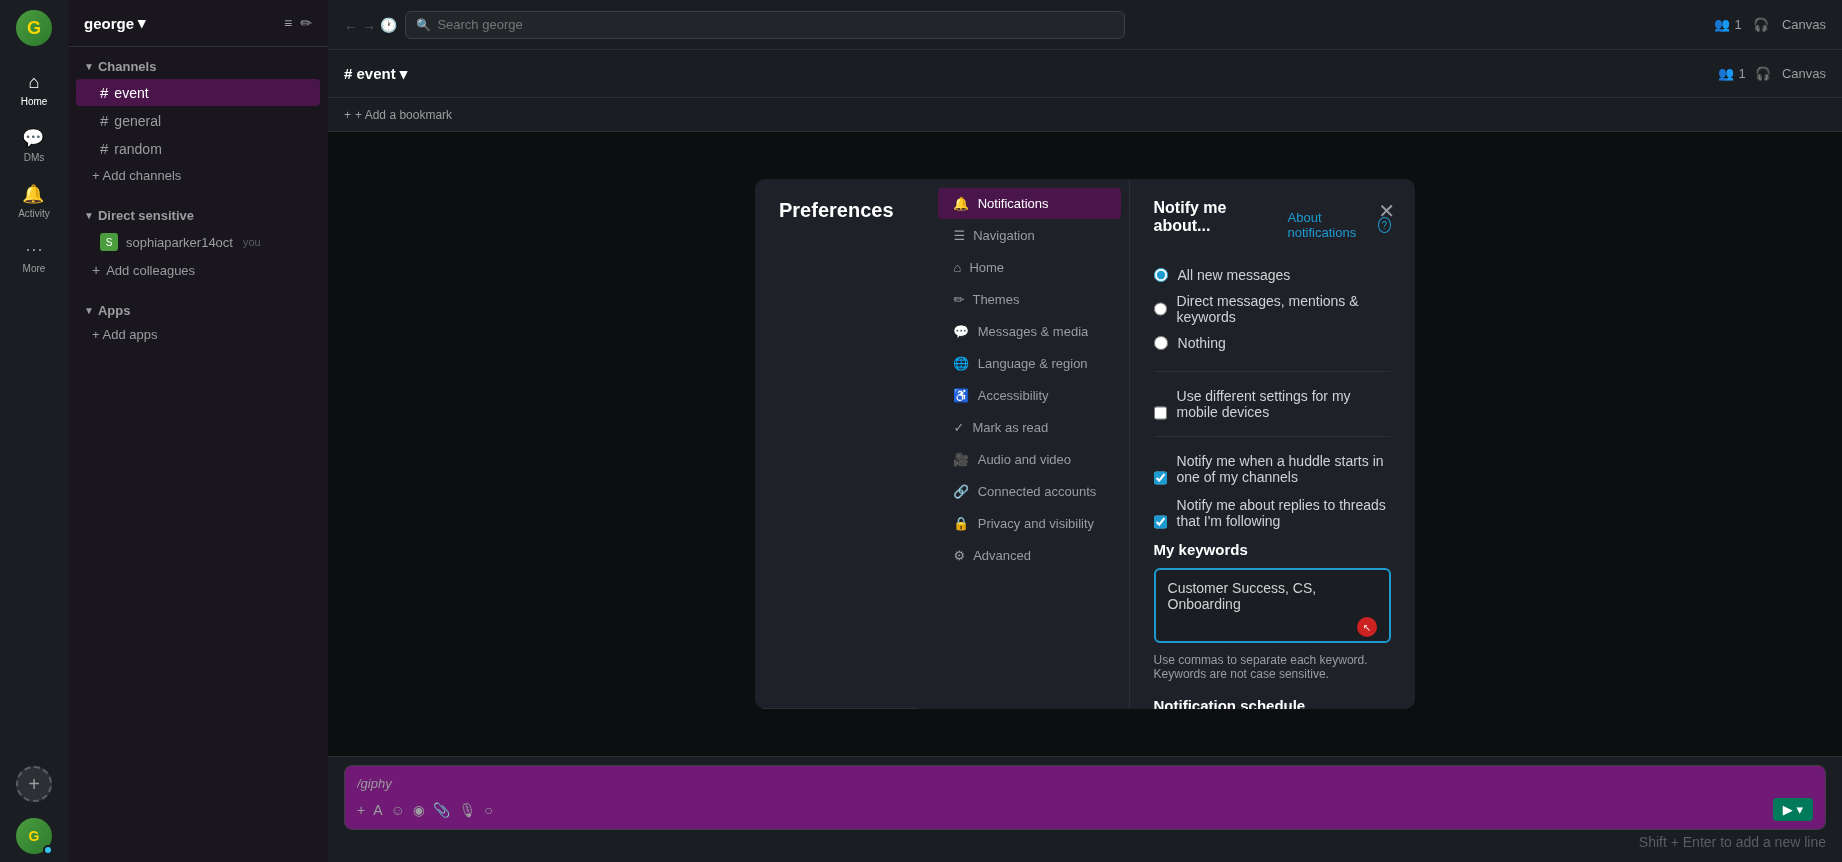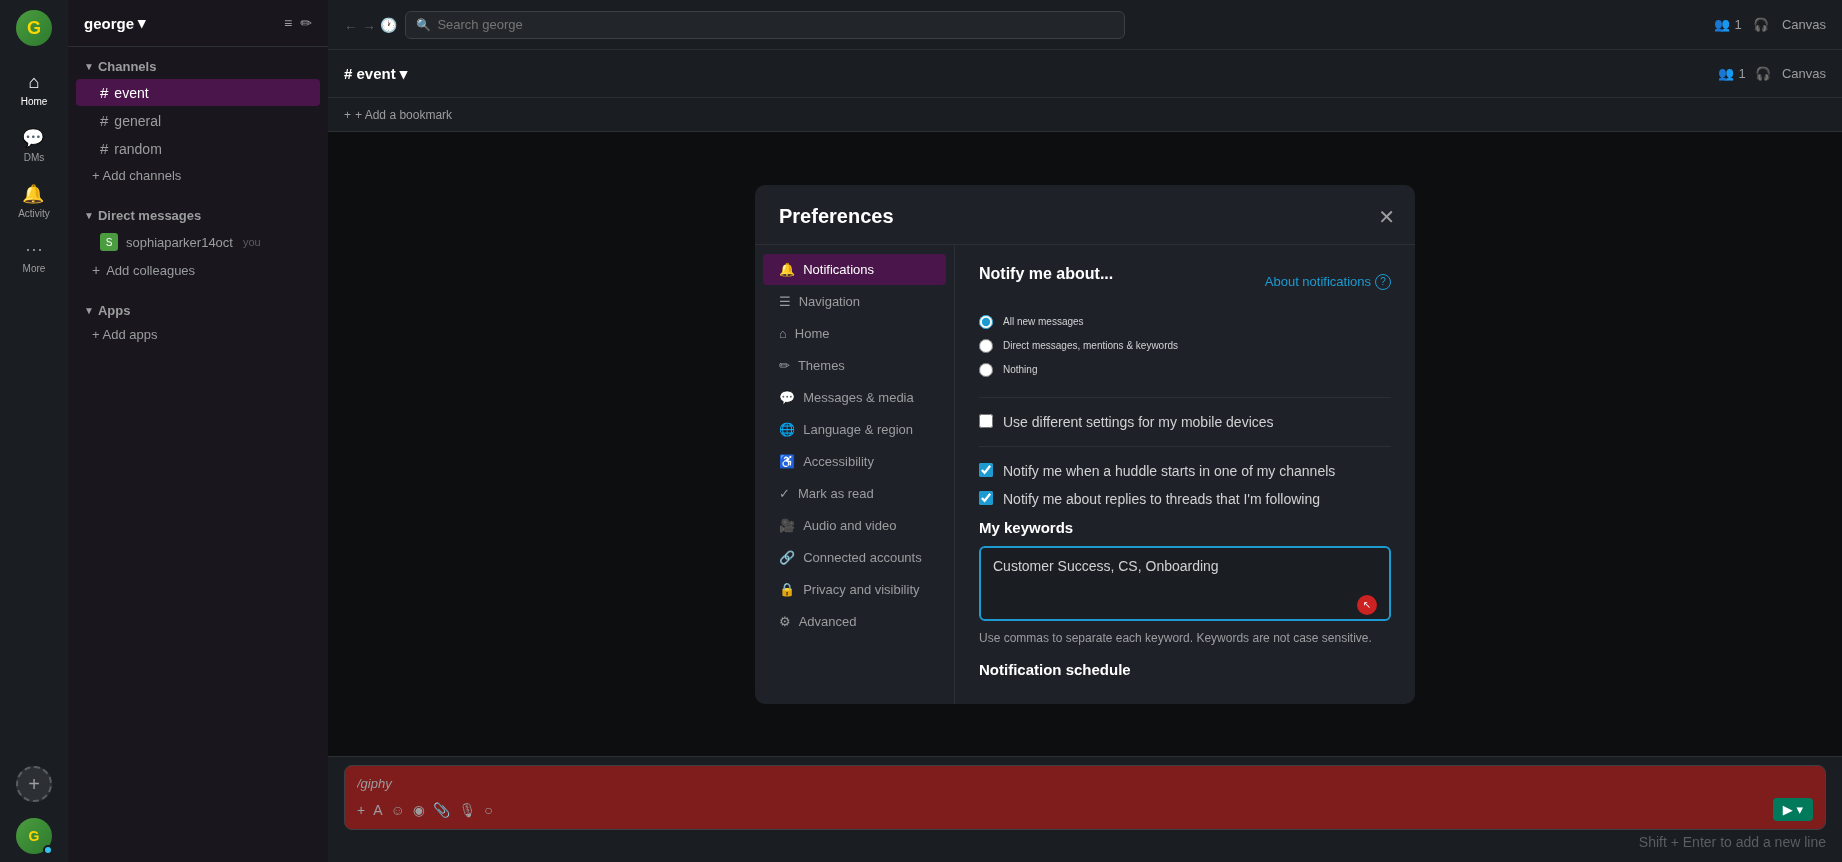--- a/index.html
+++ b/index.html
@@ -293,21 +293,21 @@
     }
 
     
     .bottom-bar {
       background: #1a1d21;
       border-top: 1px solid #2c2f33;
       padding: 8px 16px 12px;
       flex-shrink: 0;
     }
     .message-input-container {
-      background: #7f1d1d;
+      background: #701a75;
       border: 1px solid #3c3f43;
       border-radius: 8px;
       padding: 8px 12px;
     }
     .message-input {
       background: transparent;
       border: none;
       outline: none;
       color: #9b9d9f;
       font-size: 13px;
@@ -351,23 +351,24 @@
       justify-content: center;
       z-index: 100;
     }
 
     .modal {
       background: #1e2128;
       border-radius: 10px;
       width: 660px;
       max-height: 530px;
       display: flex;
-      flex-direction: column;
+      flex-direction: row;
       position: relative;
       overflow: hidden;
+      gap: 12px;
     }
 
     .modal-header {
       padding: 20px 24px 16px;
       border-bottom: 1px solid #2c2f33;
       flex-shrink: 0;
     }
     .modal-title {
       font-size: 20px;
       font-weight: 700;
@@ -455,29 +456,29 @@
       gap: 10px;
       cursor: pointer;
     }
     .radio-option input[type="radio"] {
       accent-color: #1d9bd1;
       width: 14px;
       height: 14px;
       cursor: pointer;
     }
     .radio-label {
-      font-size: 10px;
+      font-size: 14px;
       color: #d1d2d3;
     }
 
     .divider { border: none; border-top: 1px solid #2c2f33; margin: 16px 0; }
 
     .checkbox-row {
       display: flex;
-      align-items: flex-start;
+      align-items: flex-end;
       gap: 10px;
       margin-bottom: 12px;
     }
     .checkbox-row input[type="checkbox"] {
       accent-color: #1d9bd1;
       width: 14px;
       height: 14px;
       cursor: pointer;
     }
     .checkbox-label { font-size: 14px; color: #d1d2d3; }
@@ -605,21 +606,21 @@
       <span>random</span>
     </div>
     <div class="add-item">
       <span>+ Add channels</span>
     </div>
   </div>
 
   <div class="sidebar-section">
     <div class="section-header">
       <span class="section-toggle">▼</span>
-      <span>Direct messages</span>
+      <span>Direct sensitive</span>
     </div>
     <div class="dm-user">
       <div class="dm-avatar">S</div>
       <span>sophiaparker14oct</span>
       <span style="font-size:11px;color:#5a5d63;margin-left:2px;">you</span>
     </div>
     <div class="add-item">
       <span style="font-size:14px;">+</span>
       <span>Add colleagues</span>
     </div>

